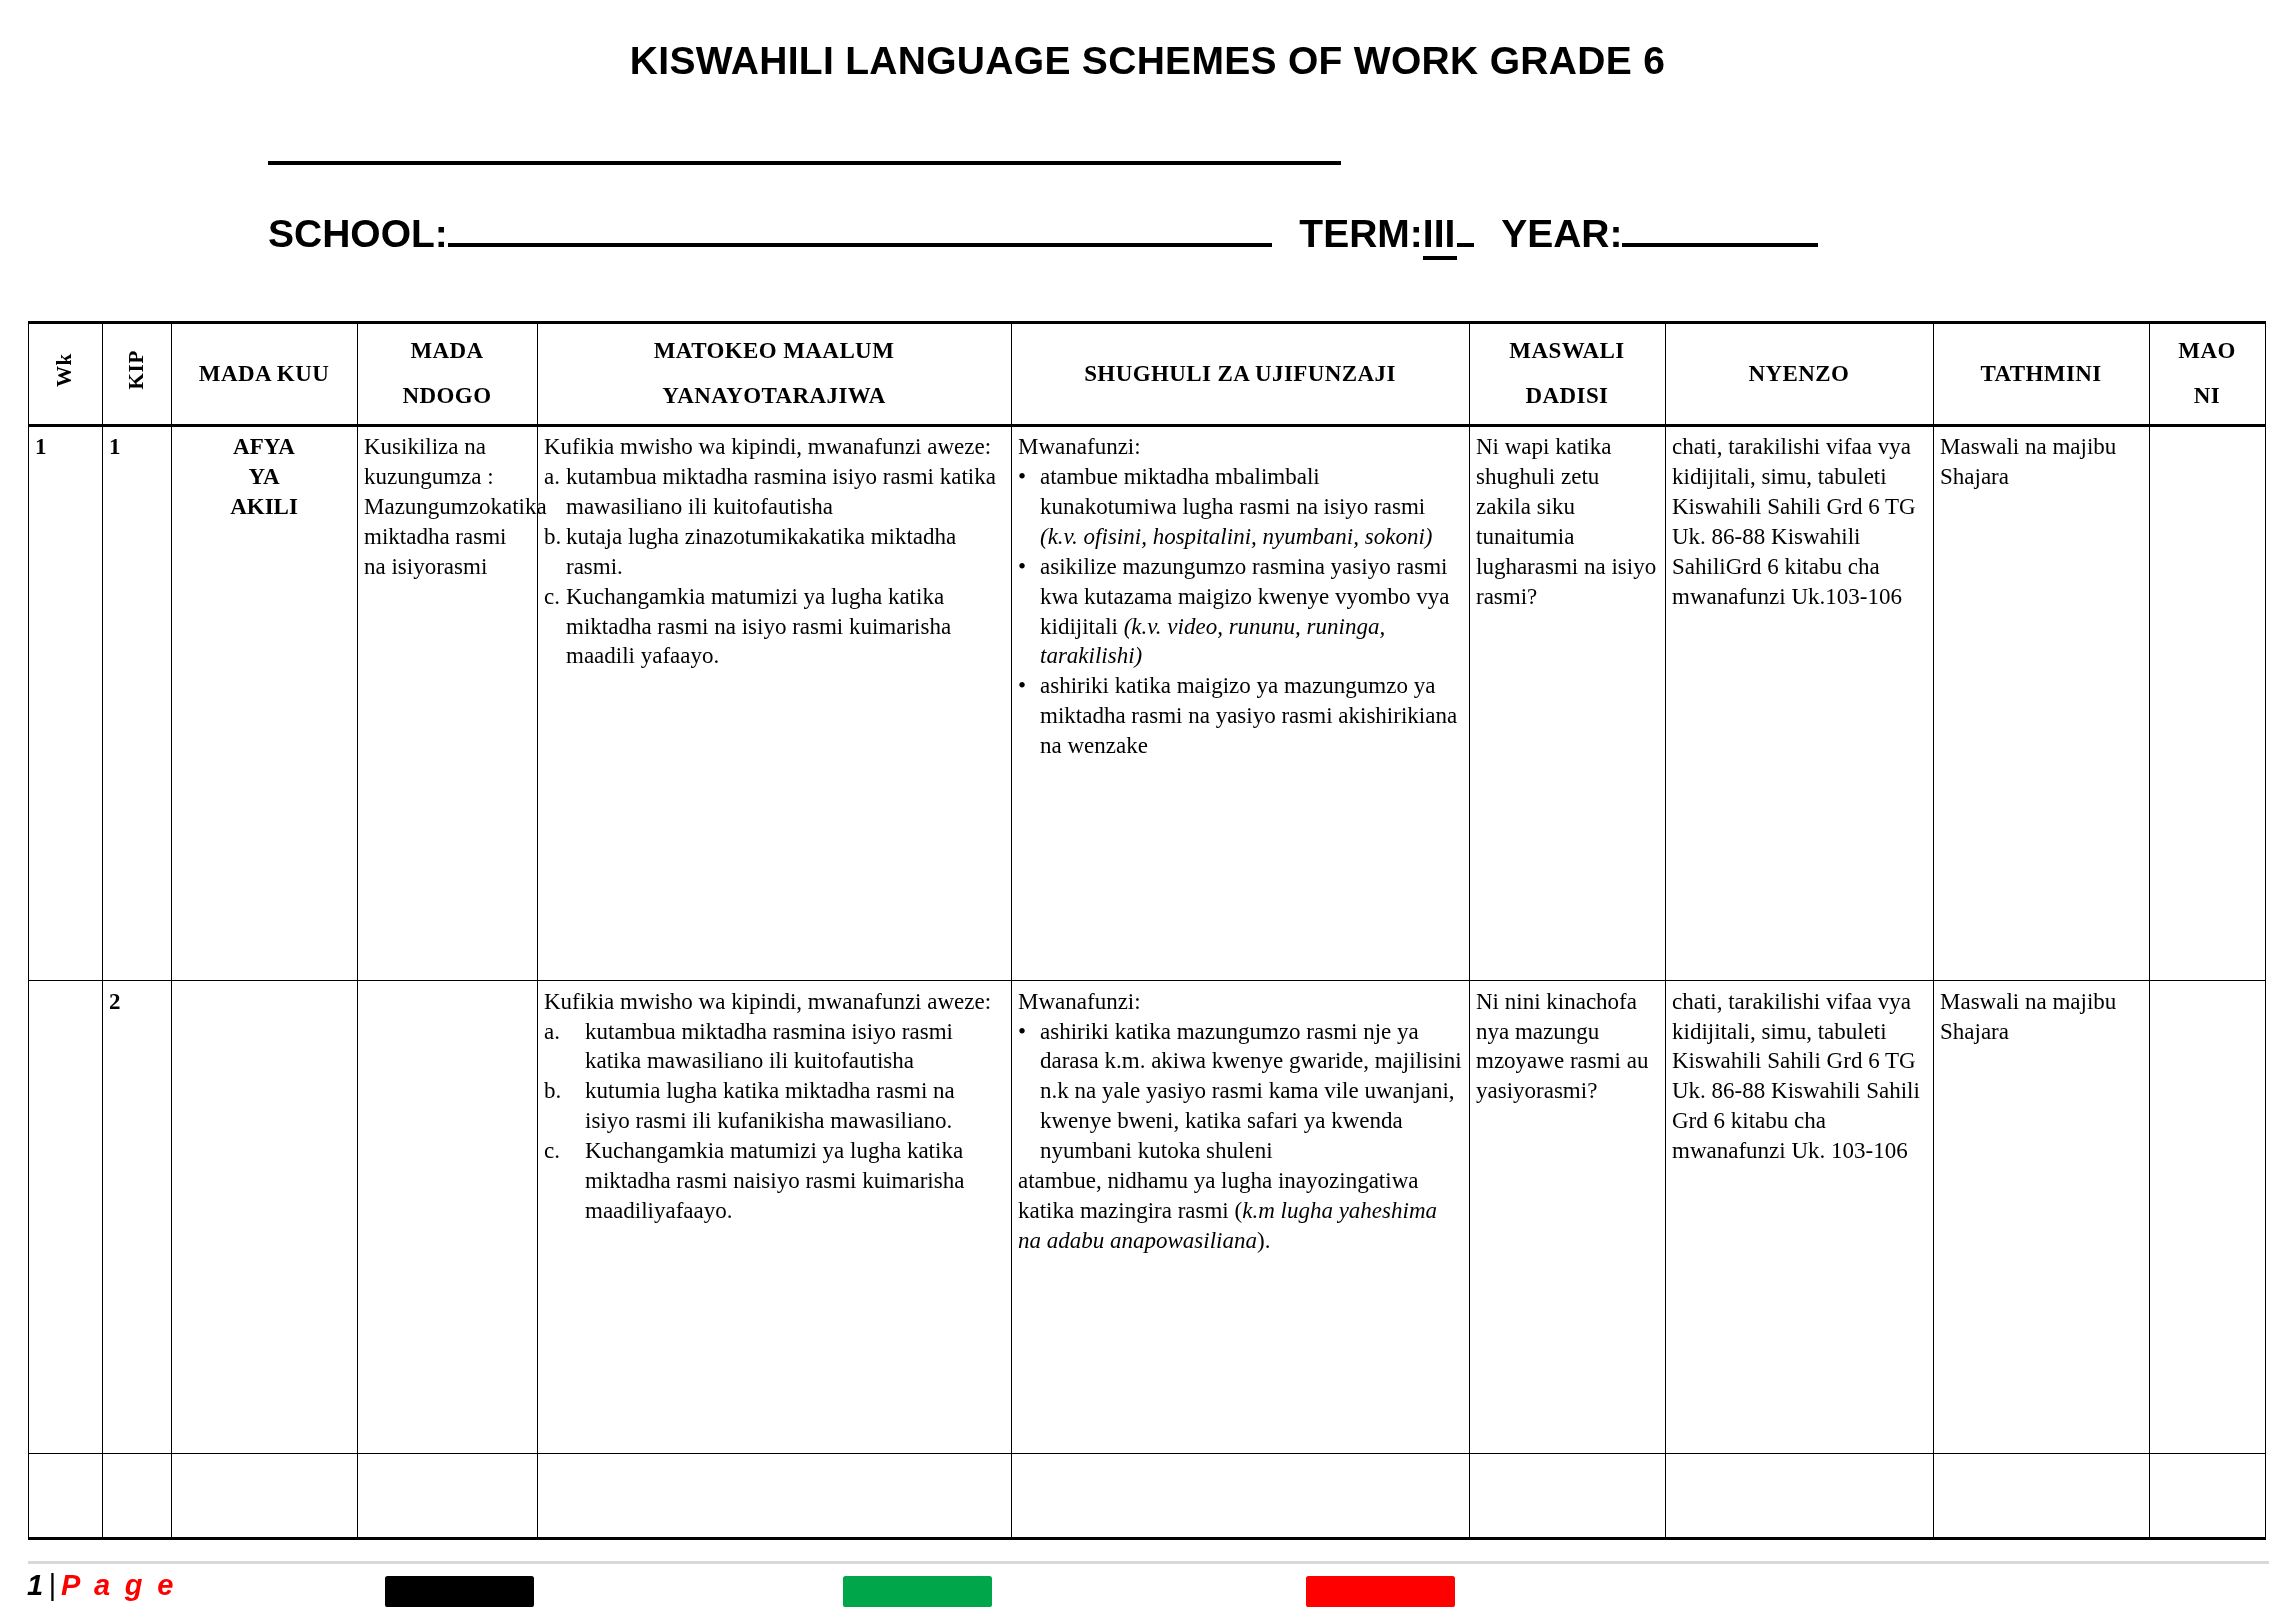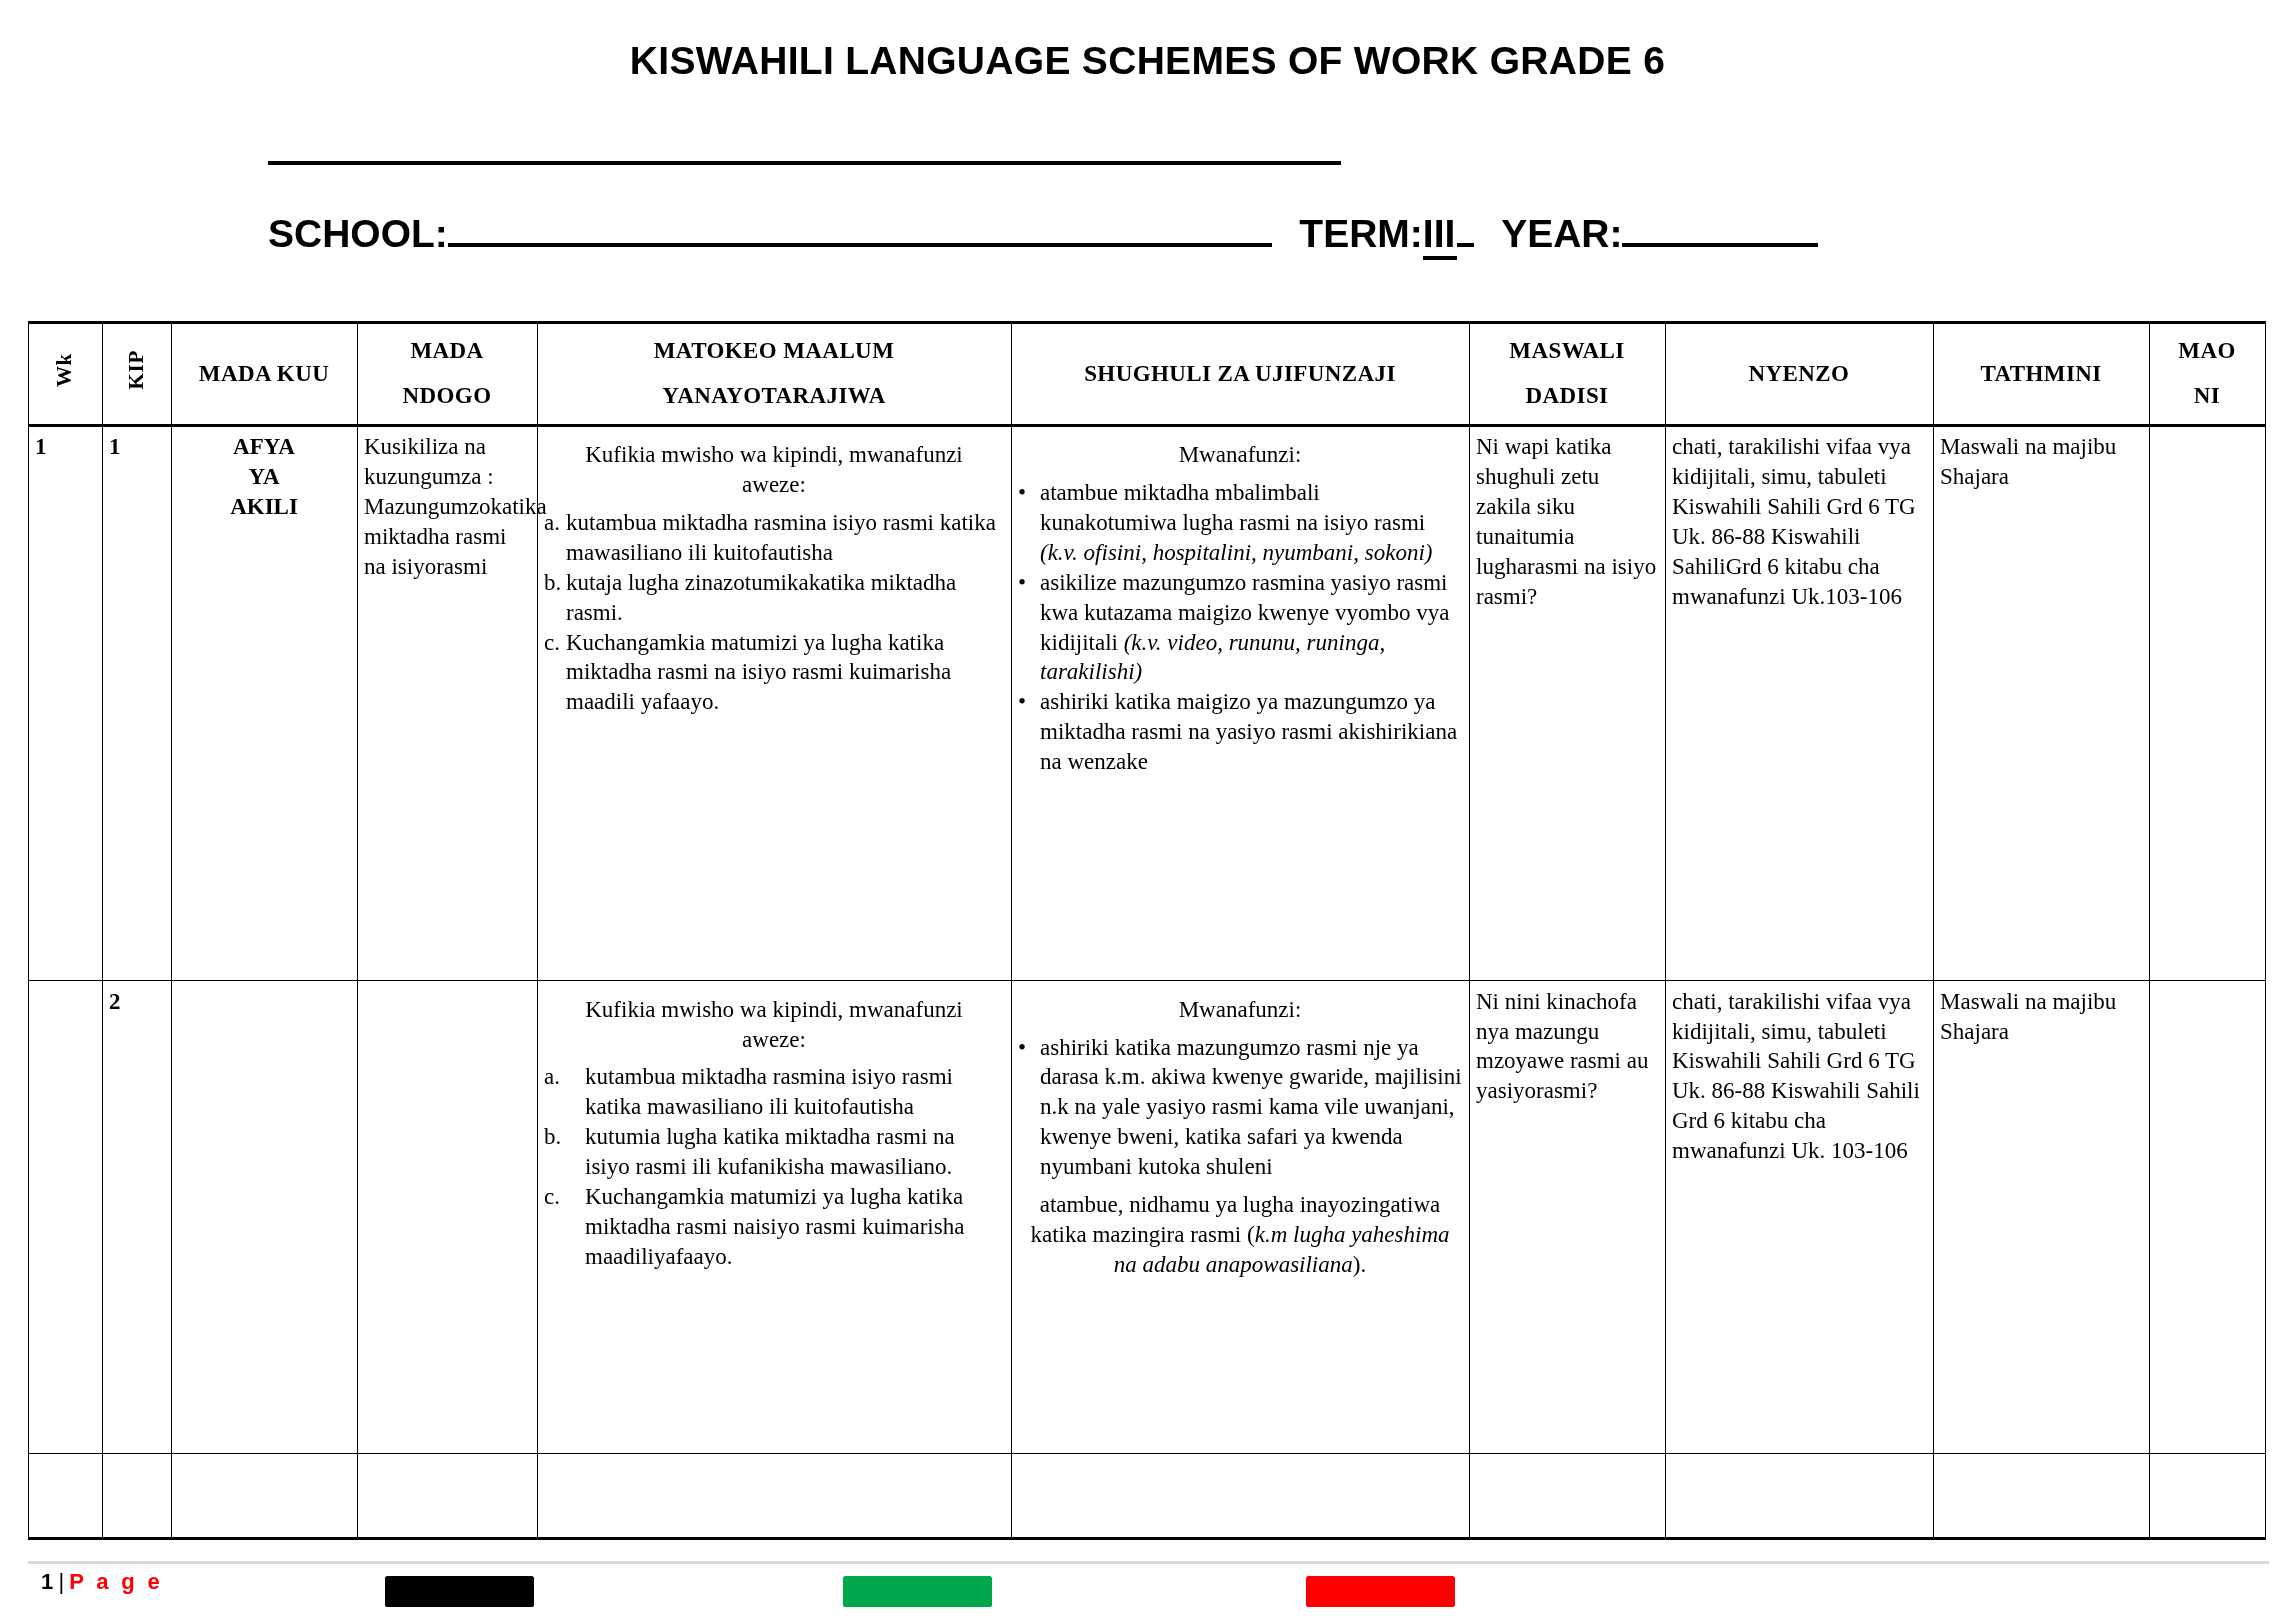--- a/index.html
+++ b/index.html
@@ -126,21 +126,21 @@
 
   .topic {
     font-weight: bold;
     font-size: 29px;
     text-align: center;
     line-height: 1.45;
     padding-top: 9.2px;
   }
 
   .cell-body { font-size: 23px; line-height: 1.32; }
-  .cell-body p { margin: 8px; text-align: center; }
+  .cell-body p { margin: 0; }
 
   ul.bul, ol.alpha { margin: 0; padding: 0; list-style: none; }
   ul.bul li, ol.alpha li {
     position: relative;
     padding-left: 22px;
     margin: 0;
   }
   ul.bul li .mk, ol.alpha li .mk {
     position: absolute;
     left: 0;
@@ -159,26 +159,27 @@
   .footer-rule {
     position: absolute;
     left: 27.5px;
     top: 1561px;
     width: 2241px;
     height: 3.3px;
     background: #d9d9d9;
   }
   .page-no {
     position: absolute;
-    left: 41px;
+    left: 27px;
     top: 1569px;
     font-family: "Liberation Sans", sans-serif;
-    font-size: 22px;
+    font-size: 29px;
     letter-spacing: 1.3px;
     white-space: nowrap;
+    font-style: italic;
   }
   .page-no .pg-num { color: #000; font-weight: bold; }
   .page-no .pg-sep { color: #000; padding: 0 3.9px; }
   .page-no .pg-word { color: #ff0000; font-weight: bold; letter-spacing: 3.3px; }
 
   .swatch {
     position: absolute;
     top: 1576px;
     width: 149px;
     height: 31px;

